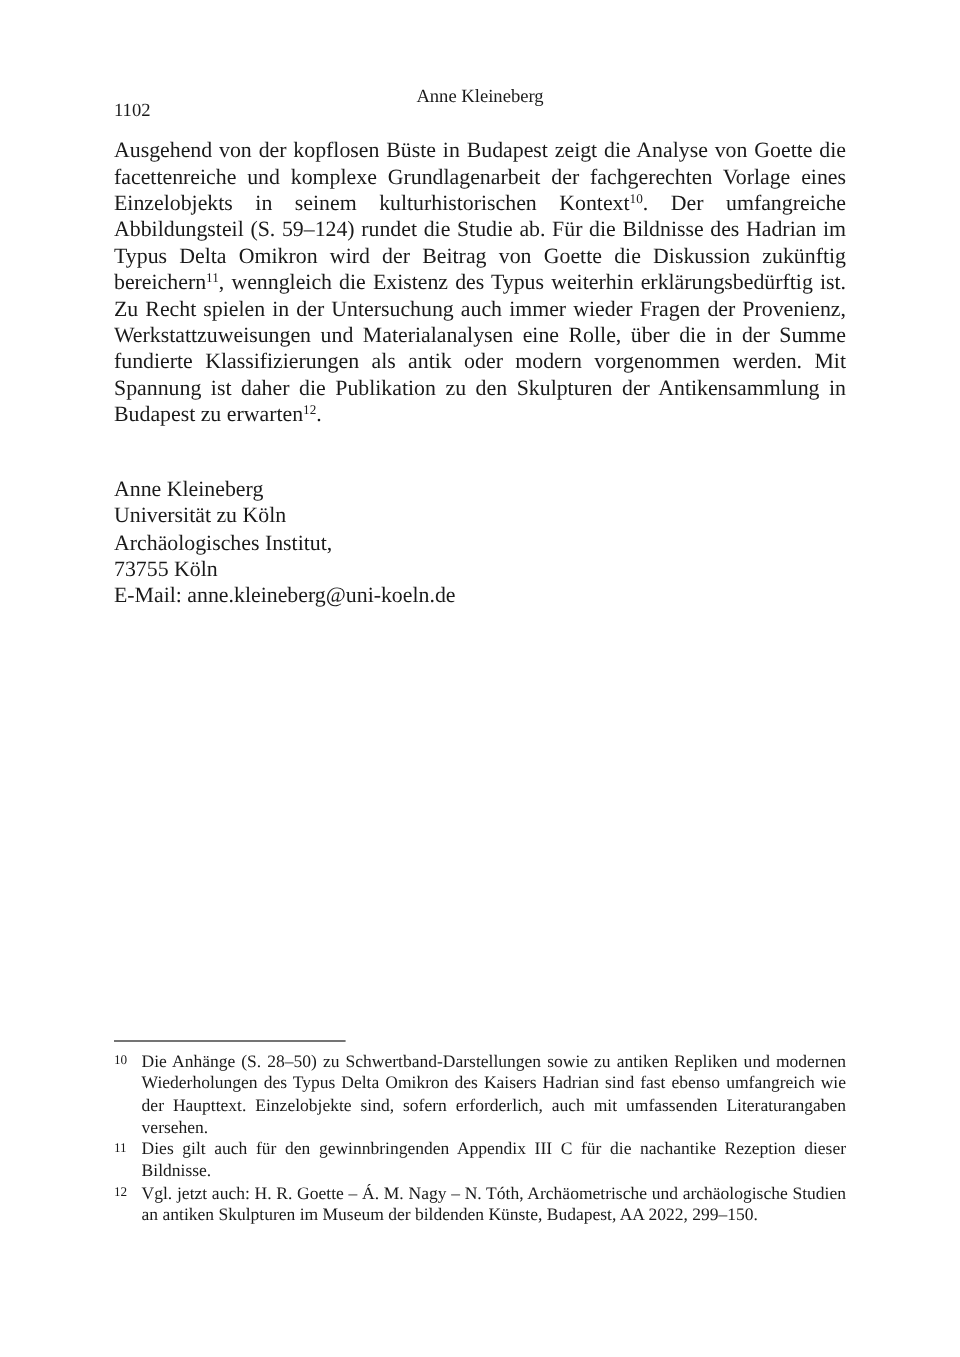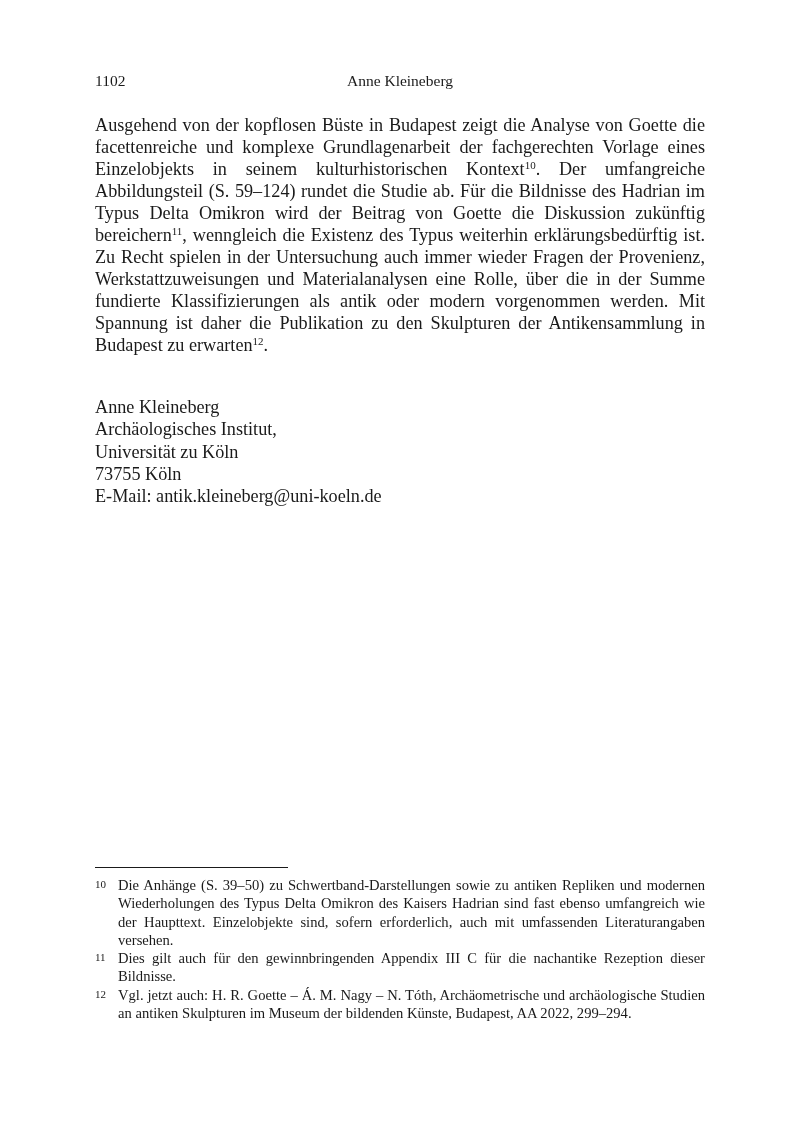--- a/index.html
+++ b/index.html
@@ -5,21 +5,21 @@
   html, body { margin: 0; padding: 0; background: #ffffff; }
   body {
     width: 800px; height: 1131px; position: relative; overflow: hidden;
     font-family: "Liberation Serif", "DejaVu Serif", serif;
     color: #1a1a1a;
   }
   .header {
     position: absolute; top: 70px; left: 95px; width: 610px; height: 22px;
     font-size: 15.5px; line-height: 22px;
   }
-  .header .page-num { position: absolute; left: 0; top: 0; }
+  .header .page-num { position: absolute; left: 0; top: 12px; }
   .header .running-title { position: absolute; left: 0; width: 100%; text-align: center; top: 0; }
   .body-text {
     position: absolute; top: 114px; left: 95px; width: 610px;
     font-size: 18.2px; line-height: 22px;
     text-align: justify; hyphens: manual;
   }
   .body-text p { margin: 0; font-family: Liberation Serif, serif; }
   sup.fnref { font-size: 11px; vertical-align: 6px; line-height: 0; }
   .address {
     position: absolute; top: 396px; left: 95px; width: 610px;
@@ -44,34 +44,34 @@
   <span class="page-num">1102</span>
   <span class="running-title">Anne Kleineberg</span>
 </div>
 
 <div class="body-text">
   <p><span>Ausgehend von der kopflosen Büste in Budapest zeigt die Analyse von Goette die facettenreiche und komplexe Grundlagenarbeit der fachgerechten Vorlage eines Einzelobjekts in seinem kulturhistorischen Kontext</span><sup class="fnref">10</sup><span>. Der umfangreiche Abbildungsteil (S. 59–124) rundet die Studie ab. Für die Bildnisse des Hadrian im Typus Delta Omikron wird der Beitrag von Goette die Diskussion zukünftig bereichern</span><sup class="fnref">11</sup><span>, wenngleich die Existenz des Typus weiterhin erklärungsbedürftig ist. Zu Recht spielen in der Untersuchung auch immer wieder Fragen der Pro­venienz, Werkstattzuweisungen und Materialanalysen eine Rolle, über die in der Summe fundierte Klassifizierungen als antik oder modern vorgenommen werden. Mit Spannung ist daher die Publikation zu den Skulpturen der Antiken­sammlung in Budapest zu erwarten</span><sup class="fnref">12</sup><span>.</span></p>
 </div>
 
 <div class="address">
   <div>Anne Kleineberg</div>
+  <div>Universität zu Köln</div>
   <div>Archäologisches Institut,</div>
-  <div>Universität zu Köln</div>
   <div>73755 Köln</div>
-  <div>E-Mail: antik.kleineberg@uni-koeln.de</div>
+  <div>E-Mail: anne.kleineberg@uni-koeln.de</div>
 </div>
 
 <div class="fn-rule"></div>
 
 <div class="footnotes">
   <div class="fn">
     <span class="fn-num">10</span>
-    <span>Die Anhänge (S. 39–50) zu Schwertband-Darstellungen sowie zu antiken Repliken und modernen Wiederholungen des Typus Delta Omikron des Kaisers Hadrian sind fast ebenso umfangreich wie der Haupttext. Einzelobjekte sind, sofern erforderlich, auch mit umfassenden Literaturangaben versehen.</span>
+    <span>Die Anhänge (S. 28–50) zu Schwertband-Darstellungen sowie zu antiken Repliken und modernen Wiederholungen des Typus Delta Omikron des Kaisers Hadrian sind fast ebenso umfangreich wie der Haupttext. Einzelobjekte sind, sofern erforderlich, auch mit umfassenden Literaturangaben versehen.</span>
   </div>
   <div class="fn">
     <span class="fn-num">11</span>
     <span>Dies gilt auch für den gewinnbringenden Appendix III C für die nachantike Rezeption dieser Bildnisse.</span>
   </div>
   <div class="fn">
     <span class="fn-num">12</span>
-    <span>Vgl. jetzt auch: H. R. Goette – Á. M. Nagy – N. Tóth, Archäometrische und archäologische Stu­dien an antiken Skulpturen im Museum der bildenden Künste, Budapest, AA 2022, 299–294.</span>
+    <span>Vgl. jetzt auch: H. R. Goette – Á. M. Nagy – N. Tóth, Archäometrische und archäologische Stu­dien an antiken Skulpturen im Museum der bildenden Künste, Budapest, AA 2022, 299–150.</span>
   </div>
 </div>
 
 </body></html>

